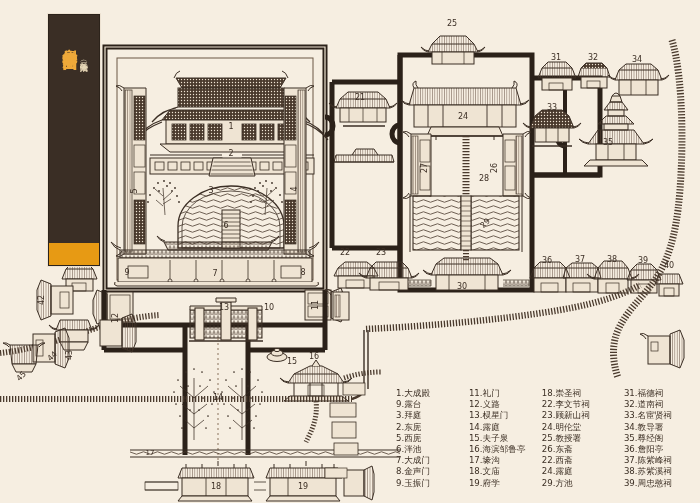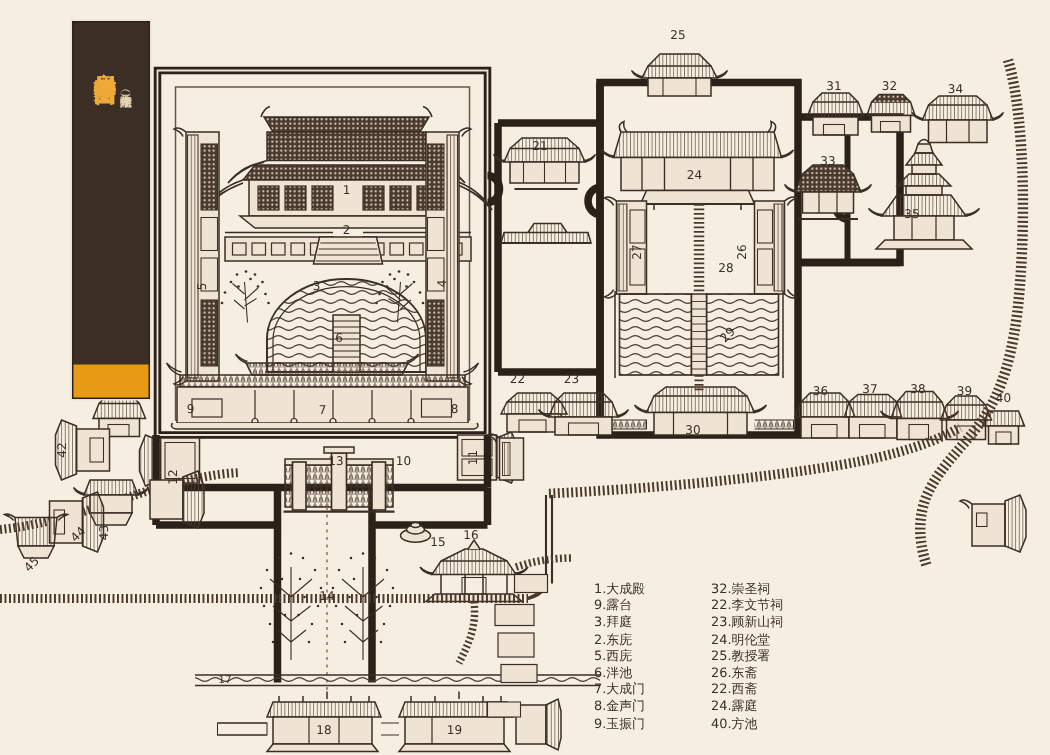--- a/index.html
+++ b/index.html
@@ -691,26 +691,48 @@
       <span class="legend-item">1.大成殿</span>
       <span class="legend-item">9.露台</span>
       <span class="legend-item">3.拜庭</span>
       <span class="legend-item">2.东庑</span>
       <span class="legend-item">5.西庑</span>
       <span class="legend-item">6.泮池</span>
       <span class="legend-item">7.大成门</span>
       <span class="legend-item">8.金声门</span>
       <span class="legend-item">9.玉振门</span>
     </div>
+    <div class="legend-col">
+      <span class="legend-item">11.礼门</span>
+      <span class="legend-item">12.义路</span>
+      <span class="legend-item">13.棂星门</span>
+      <span class="legend-item">14.露庭</span>
+      <span class="legend-item">15.夫子泉</span>
+      <span class="legend-item">16.海滨邹鲁亭</span>
+      <span class="legend-item">17.壕沟</span>
+      <span class="legend-item">18.文庙</span>
+      <span class="legend-item">19.府学</span>
+    </div>
     <div class="legend-col wide">
-      <span class="legend-item">32.崇圣祠</span>
+      <span class="legend-item">18.崇圣祠</span>
       <span class="legend-item">22.李文节祠</span>
       <span class="legend-item">23.顾新山祠</span>
       <span class="legend-item">24.明伦堂</span>
       <span class="legend-item">25.教授署</span>
       <span class="legend-item">26.东斋</span>
       <span class="legend-item">22.西斋</span>
       <span class="legend-item">24.露庭</span>
-      <span class="legend-item">40.方池</span>
+      <span class="legend-item">29.方池</span>
+    </div>
+    <div class="legend-col wide">
+      <span class="legend-item">31.福德祠</span>
+      <span class="legend-item">32.道南祠</span>
+      <span class="legend-item">33.名宦贤祠</span>
+      <span class="legend-item">34.教导署</span>
+      <span class="legend-item">35.尊经阁</span>
+      <span class="legend-item">36.詹阳亭</span>
+      <span class="legend-item">37.陈紫峰祠</span>
+      <span class="legend-item">38.苏紫溪祠</span>
+      <span class="legend-item">39.周忠憨祠</span>
     </div>
   </div>
 
 </div>
 
 </body></html>

